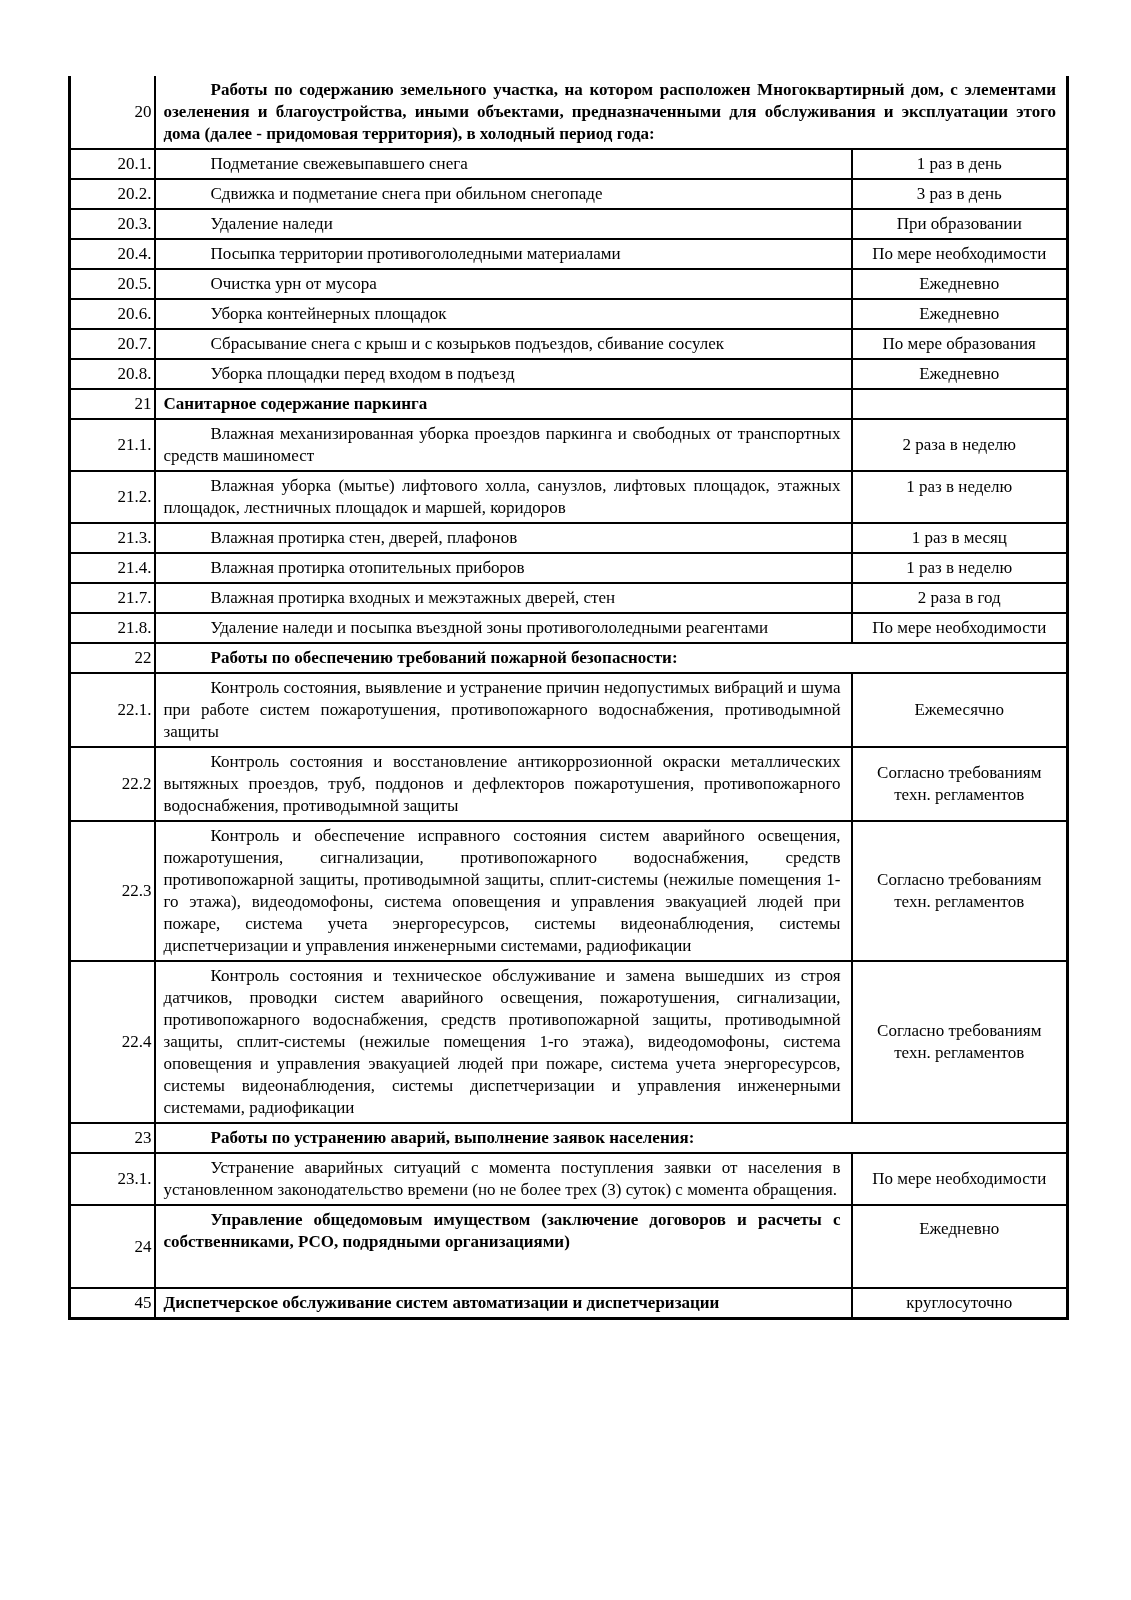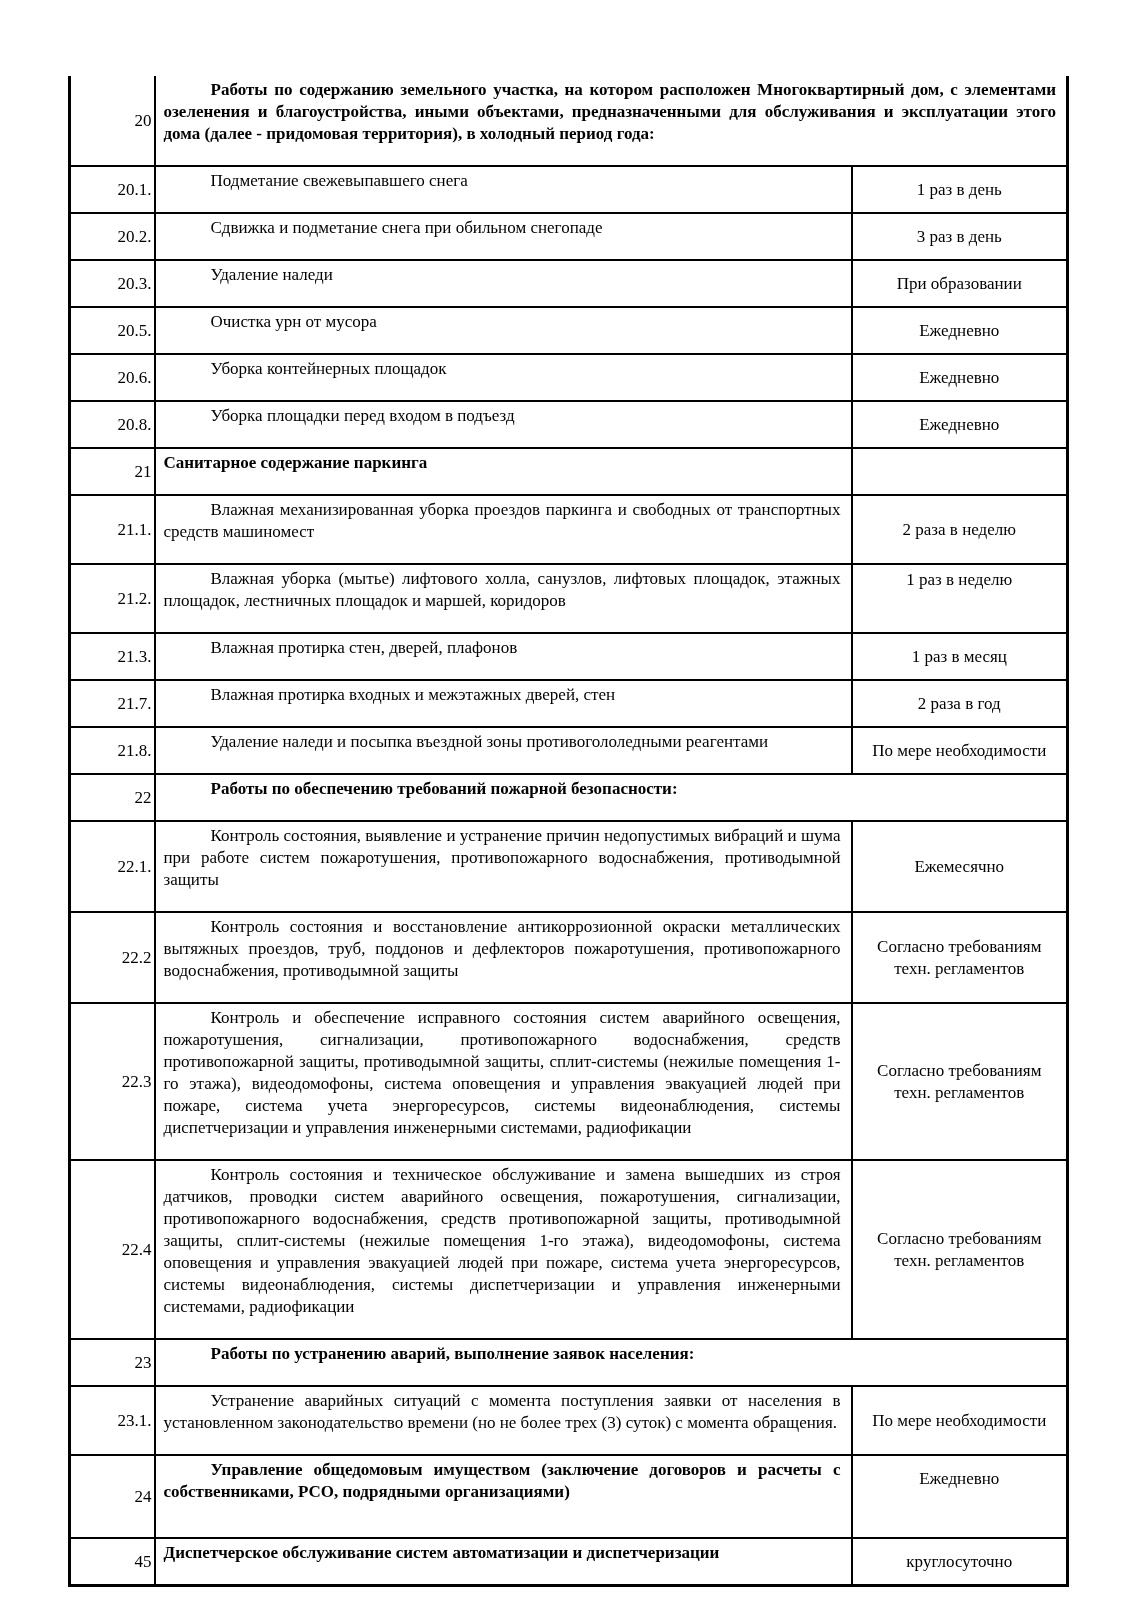--- a/index.html
+++ b/index.html
@@ -43,21 +43,21 @@
   }
   td.num {
     text-align: right;
     vertical-align: middle;
     line-height: 22px;
     padding: 2px 2px;
   }
   td.desc {
     text-align: justify;
     vertical-align: top;
-    padding: 3px 10px 20px 8px;
+    padding: 3px 10px 3px 8px;
     line-height: 22px;
   }
   td.desc.indent { text-indent: 47px; }
   td.desc.center { text-align: left; text-indent: 0; }
   td.freq {
     text-align: center;
     vertical-align: middle;
     padding: 2px 6px;
     line-height: 22px;
   }
@@ -94,33 +94,43 @@
     <td class="desc indent">Сдвижка и подметание снега при обильном снегопаде</td>
     <td class="freq">3 раз в день</td>
   </tr>
 
   <tr>
     <td class="num">20.3.</td>
     <td class="desc indent">Удаление наледи</td>
     <td class="freq">При образовании</td>
   </tr>
 
+  <tr>
+    <td class="num">20.4.</td>
+    <td class="desc indent">Посыпка территории противогололедными материалами</td>
+    <td class="freq">По мере необходимости</td>
+  </tr>
 
   <tr>
     <td class="num">20.5.</td>
     <td class="desc indent">Очистка урн от мусора</td>
     <td class="freq">Ежедневно</td>
   </tr>
 
   <tr>
     <td class="num">20.6.</td>
     <td class="desc indent">Уборка контейнерных площадок</td>
     <td class="freq">Ежедневно</td>
   </tr>
 
+  <tr>
+    <td class="num">20.7.</td>
+    <td class="desc indent">Сбрасывание снега с крыш и с козырьков подъездов, сбивание сосулек</td>
+    <td class="freq">По мере образования</td>
+  </tr>
 
   <tr>
     <td class="num">20.8.</td>
     <td class="desc indent">Уборка площадки перед входом в подъезд</td>
     <td class="freq">Ежедневно</td>
   </tr>
 
   <tr class="bold">
     <td class="num">21</td>
     <td class="desc center">Санитарное содержание паркинга</td>
@@ -138,20 +148,25 @@
     <td class="desc indent">Влажная уборка (мытье) лифтового холла, санузлов, лифтовых площадок, этажных площадок, лестничных площадок и маршей, коридоров</td>
     <td class="freq">1 раз в неделю</td>
   </tr>
 
   <tr>
     <td class="num">21.3.</td>
     <td class="desc indent">Влажная протирка стен, дверей, плафонов</td>
     <td class="freq">1 раз в месяц</td>
   </tr>
 
+  <tr>
+    <td class="num">21.4.</td>
+    <td class="desc indent">Влажная протирка отопительных приборов</td>
+    <td class="freq">1 раз в неделю</td>
+  </tr>
 
 
 
   <tr>
     <td class="num">21.7.</td>
     <td class="desc indent">Влажная протирка входных и межэтажных дверей, стен</td>
     <td class="freq">2 раза в год</td>
   </tr>
 
   <tr>

